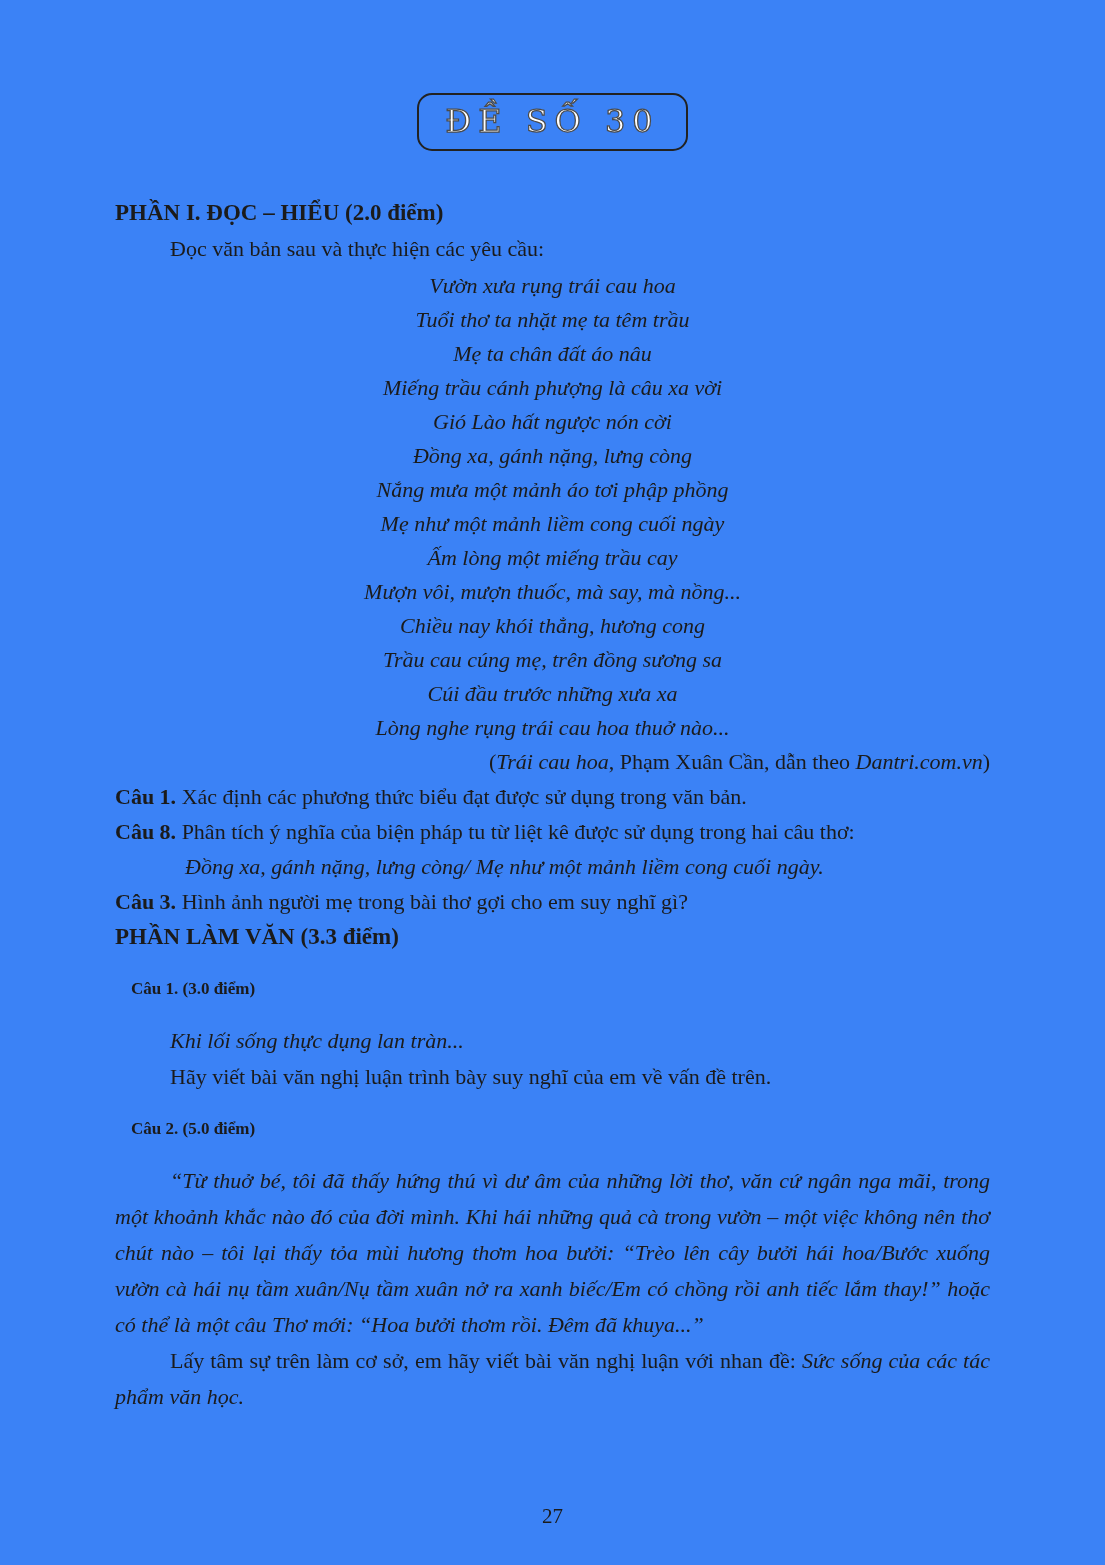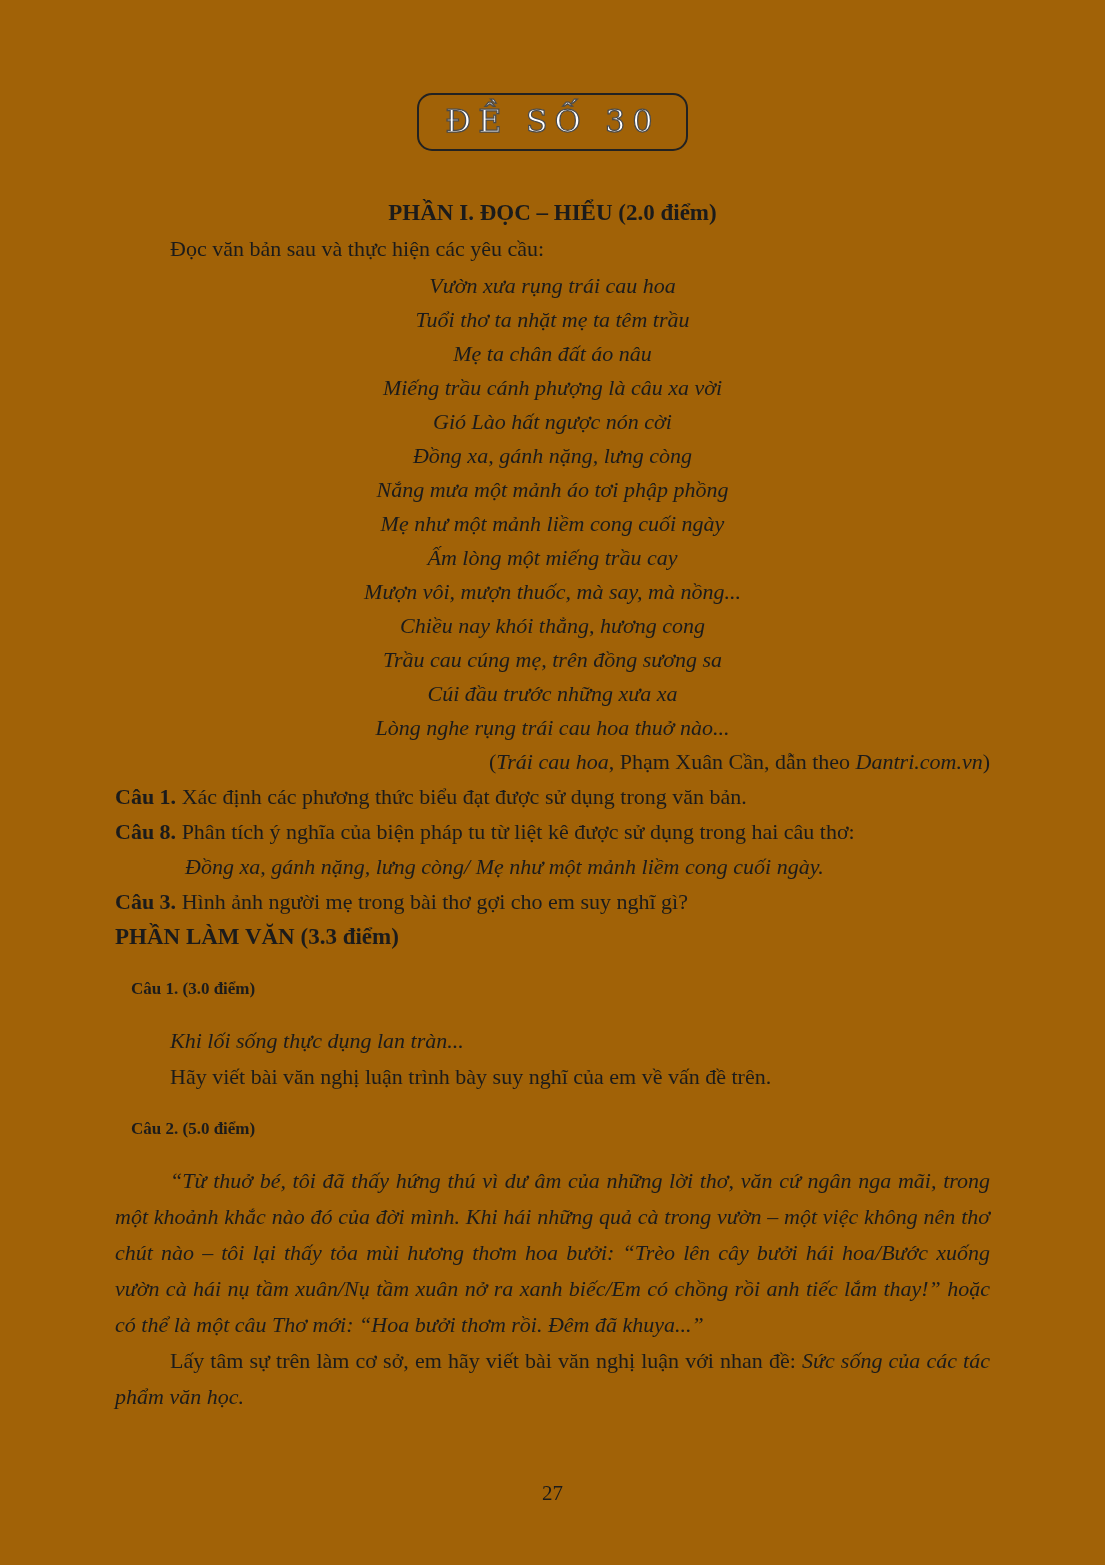--- a/index.html
+++ b/index.html
@@ -2,21 +2,21 @@
 <html lang="vi"><head>
 <meta charset="utf-8">
 <style>
   html,body{margin:0;padding:0;background:#ffffff;}
   .page{
     position:relative;
     width:1105px;
     height:1565px;
     box-sizing:border-box;
     padding:0 115px;
-    background:#a16207;
+    background:#3b82f6;
     font-family:"Liberation Serif","DejaVu Serif",serif;
     color:#1b1b1b;
     font-size:22px;
     overflow:hidden;
   }
   
   .title-wrap{ text-align:center; padding-top:93px; }
   .exam-box{
     display:inline-block;
     border:2.5px solid #222;
@@ -32,21 +32,21 @@
     -webkit-text-stroke:1.25px #4a4a4a;
     font-weight:500;
     white-space:nowrap;
   }
   .part-heading{
     font-weight:700;
     font-size:23px;
     line-height:36px;
     margin:0;
   }
-  .heading1{ margin-top:44px;text-align:center; }
+  .heading1{ margin-top:44px; }
   .intro-line{ margin:0; line-height:36px; text-indent:55px; }
   .poem{ text-align:center; font-style:italic; line-height:34px; margin:2px 0 0 0; }
   .poem-line{ white-space:nowrap; }
   .attribution{ text-align:right; line-height:34px; margin:0; }
   .q-line{ margin:0; line-height:35px; }
   .q-label{ font-weight:700; }
   .q-quote{ margin:0; line-height:35px; font-style:italic; padding-left:70px; }
   .p2-label{ font-weight:700; font-size:17px; line-height:36px; margin:16px; }
   .p2-quote-line{ margin:0; line-height:36px; font-style:italic; text-indent:55px; }
   .p2-task-line{ margin:0; line-height:36px; text-indent:55px; }
@@ -54,21 +54,21 @@
     margin:0;
     line-height:36px;
     text-align:justify;
     text-indent:55px;
   }
   .para-quote{ font-style:italic; }
   .italic{ font-style:italic; }
   .page-number{
     position:absolute;
     left:0; right:0;
-    bottom:57px;
+    bottom:34px;
     text-align:center;
     line-height:30px;
     font-size:21px;
   }
 </style>
 </head>
 <body>
 
 <div class="page">
 

